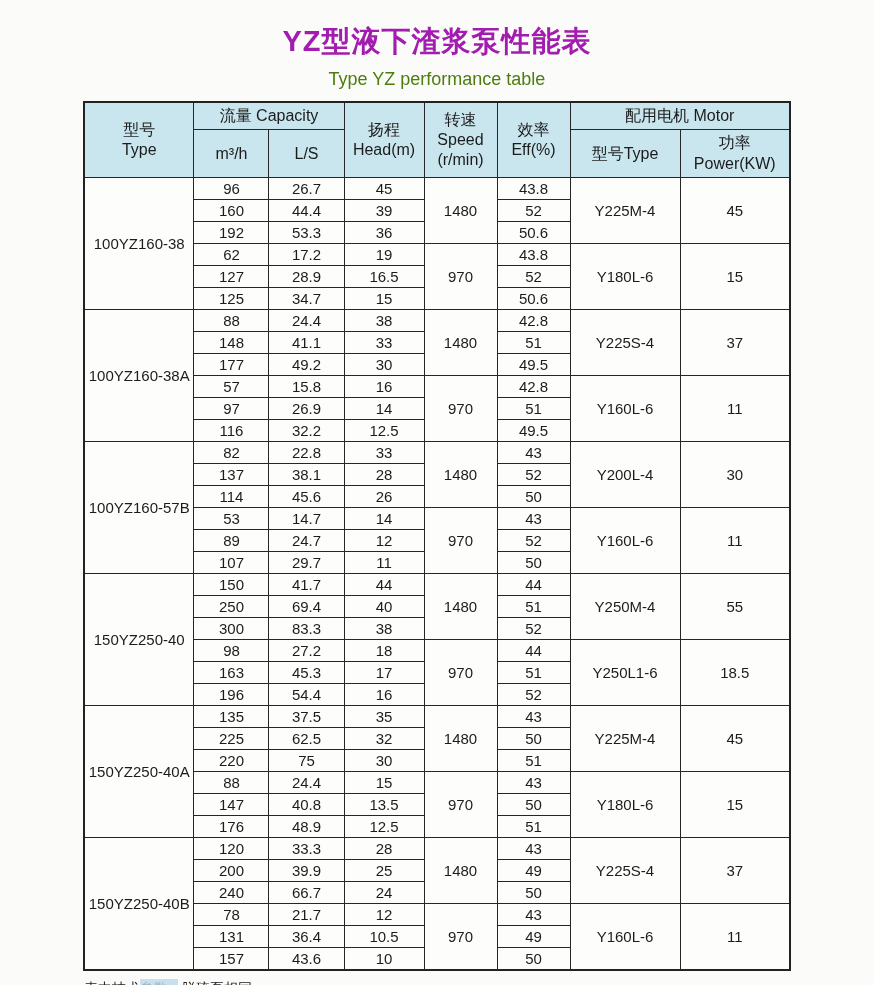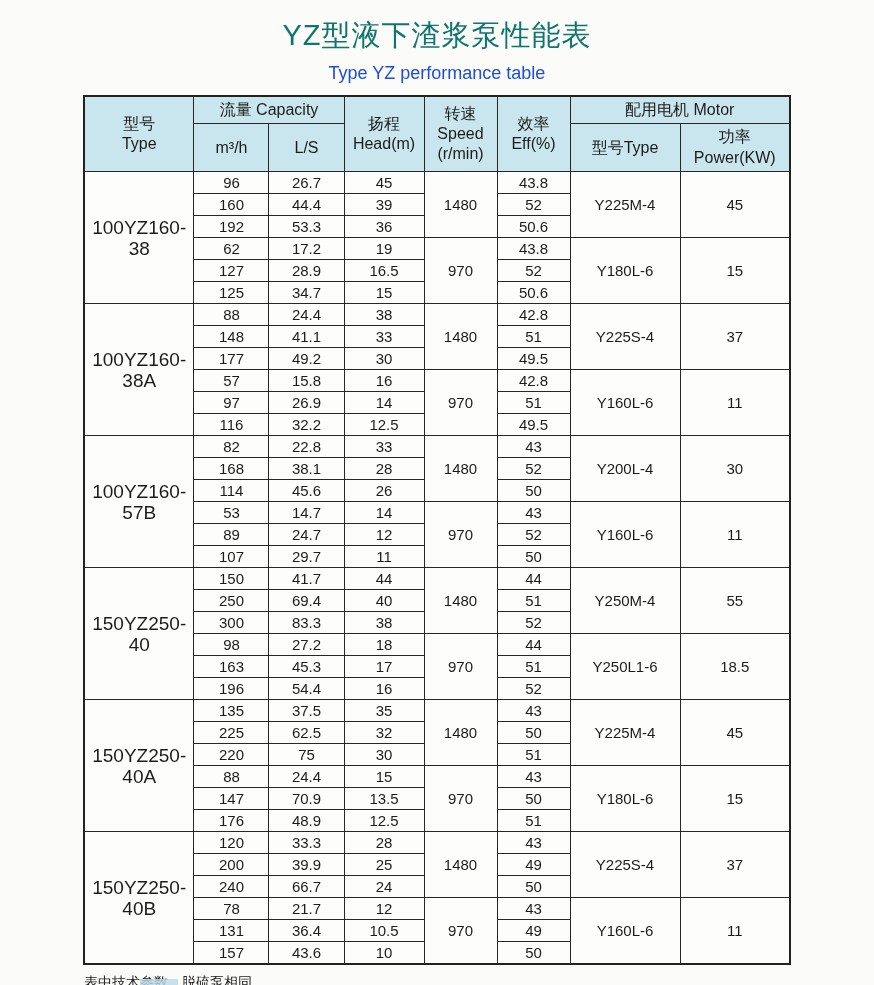--- a/index.html
+++ b/index.html
@@ -6,33 +6,33 @@
   body {
     width: 874px; height: 985px;
     background: #fbfbf9;
     font-family: "Liberation Sans", sans-serif;
     color: #1c1c1c;
     position: relative;
     overflow: hidden;
   }
   .title {
     margin: 0;
-    padding-top: 16px;
+    padding-top: 22px;
     text-align: center;
-    color: #0f766e;
+    color: #a21caf;
     font-size: 29px;
-    font-weight: normal;
+    font-weight: bold;
     letter-spacing: 1px;
     font-family: "Liberation Sans", sans-serif;
   }
   .subtitle {
     text-align: center;
     font-size: 18px;
     margin-top: 7px;
-    color: #1d4ed8;
+    color: #4d7c0f;
   }
   table.perf-table {
     border-collapse: collapse;
     table-layout: fixed;
     width: 706px;
     margin: 11px auto 0 auto;
     background: #7dd3fc;
     border: 2px solid #222;
   }
   .perf-table th, .perf-table td {
@@ -49,21 +49,21 @@
     line-height: 1.28;
     padding: 3px 0;
   }
   .perf-table thead tr.h2 th { height: 27px; }
   .perf-table tbody td {
     font-size: 15px;
     height: 21px;
     line-height: 21px;
     background: #fdfdfc;
   }
-  .perf-table td.model-cell { font-size: 19px; }
+  .perf-table td.model-cell { font-size: 15px; }
   .perf-table td.motor-type-cell { font-size: 15px; margin-top: 8px; }
   .footnote {
     width: 706px;
     margin: 9px auto 0 auto;
     text-align: left;
     font-size: 14px;
     color: #202020;
   }
   .artifact {
     position: absolute;
@@ -212,21 +212,21 @@
           <td rowspan="6" class="model-cell">100YZ160-57B</td>
           <td>82</td>
           <td>22.8</td>
           <td>33</td>
           <td rowspan="3">1480</td>
           <td>43</td>
           <td rowspan="3" class="motor-type-cell">Y200L-4</td>
           <td rowspan="3">30</td>
         </tr>
         <tr>
-          <td>168</td>
+          <td>137</td>
           <td>38.1</td>
           <td>28</td>
           <td>52</td>
         </tr>
         <tr>
           <td>114</td>
           <td>45.6</td>
           <td>26</td>
           <td>50</td>
         </tr>
@@ -320,21 +320,21 @@
           <td>88</td>
           <td>24.4</td>
           <td>15</td>
           <td rowspan="3">970</td>
           <td>43</td>
           <td rowspan="3" class="motor-type-cell">Y180L-6</td>
           <td rowspan="3">15</td>
         </tr>
         <tr>
           <td>147</td>
-          <td>70.9</td>
+          <td>40.8</td>
           <td>13.5</td>
           <td>50</td>
         </tr>
         <tr>
           <td>176</td>
           <td>48.9</td>
           <td>12.5</td>
           <td>51</td>
         </tr>
         <tr>

